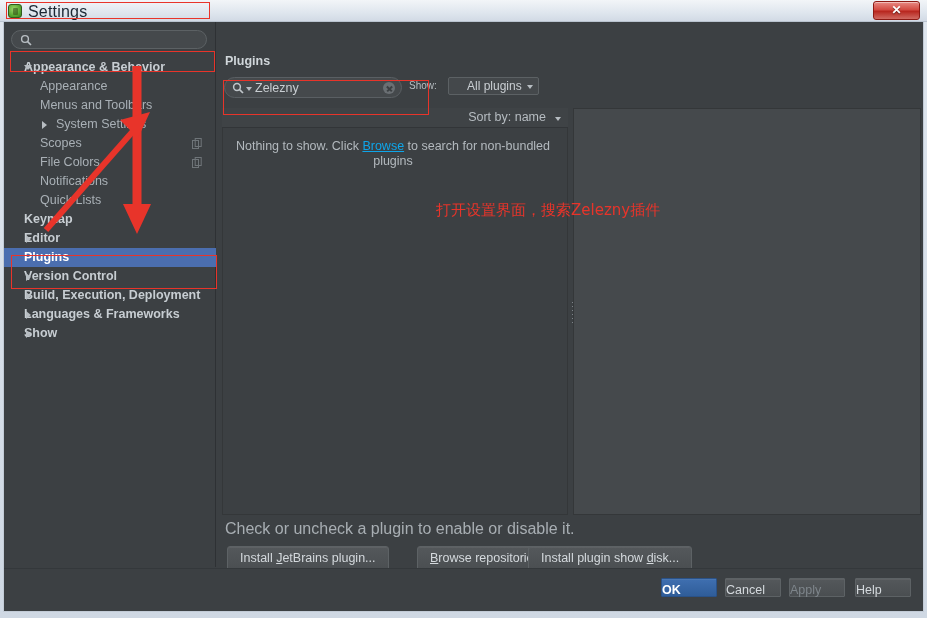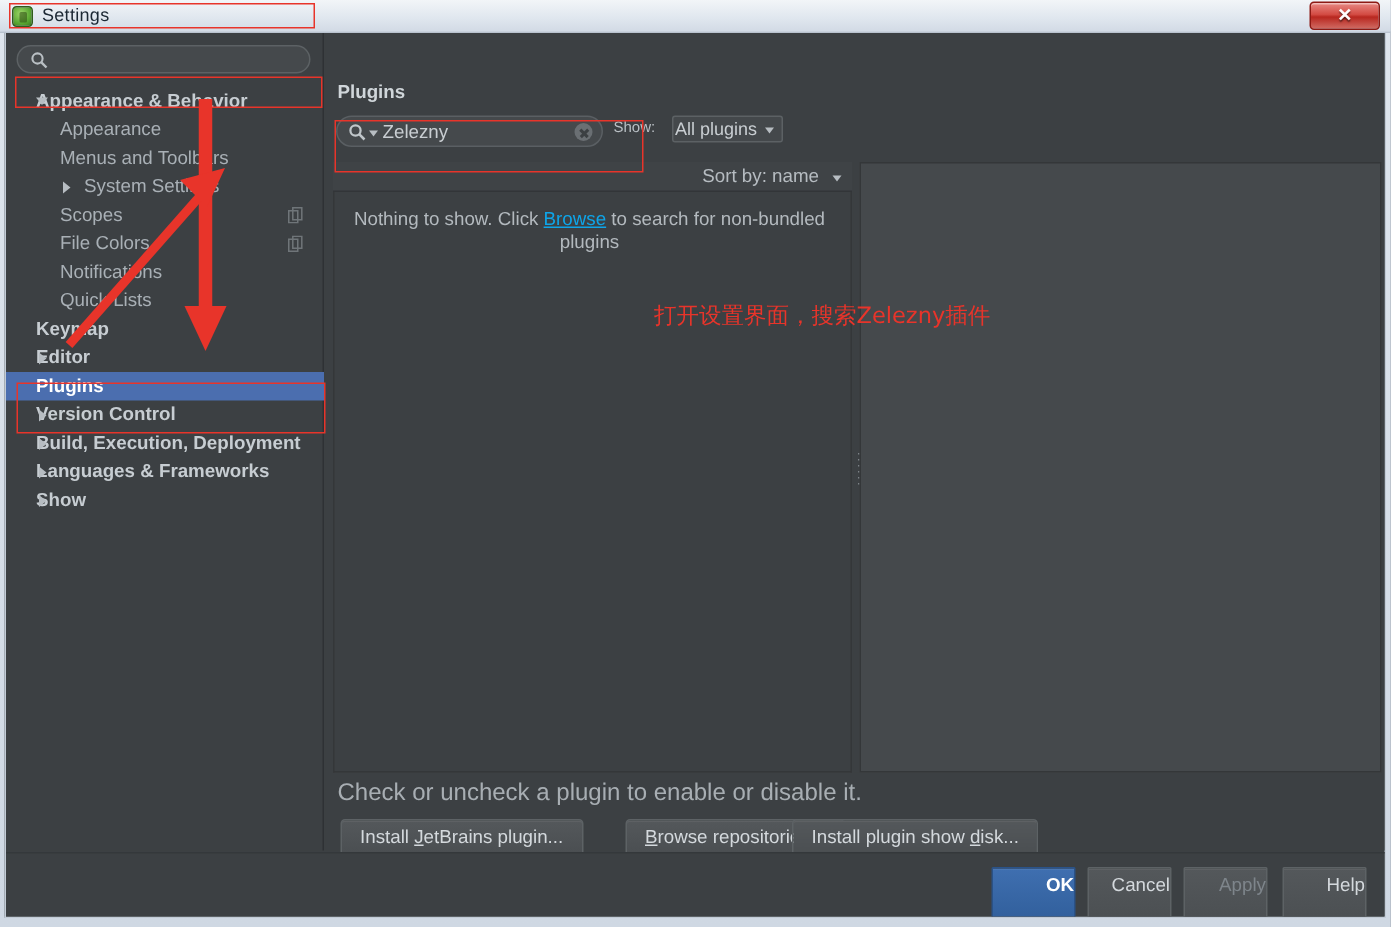--- a/index.html
+++ b/index.html
@@ -27,21 +27,21 @@
     background: radial-gradient(circle at 40% 35%, #9ed66a 0%, #5aa832 60%, #3c7a22 100%);
     border: 1px solid #2f5c1c;
   }
   #title-icon:after {
     content: ""; position: absolute; left: 4px; top: 3px;
     width: 5px; height: 7px; border-radius: 1px;
     background: #2d4a13; opacity: .55;
   }
   #title-text {
     position: absolute; left: 28px; top: 3px;
-    font-size: 12px; color: #1b2733; font-weight: normal;
+    font-size: 16px; color: #1b2733; font-weight: normal;
     letter-spacing: .2px;
   }
   #btn-close {
     position: absolute; right: 7px; top: 1px; width: 47px; height: 19px;
     border-radius: 3px;
     background: linear-gradient(180deg,#e88a84 0%,#d34b43 45%,#b8271f 55%,#d06a62 100%);
     border: 1px solid #8d1a14;
     box-shadow: inset 0 1px 0 rgba(255,255,255,.45);
   }
   #btn-close .x {
@@ -142,21 +142,21 @@
   }
   #plugin-search .clear:before { transform: rotate(45deg); }
   #plugin-search .clear:after  { transform: rotate(-45deg); }
 
   #show-label {
     position: absolute; left: 192px; top: 58px;
     font-size: 10px; color: #b9bfc4;
   }
   #show-combo {
     position: absolute; left: 231px; top: 55px; height: 18px;
-    padding: 0 16px 0 1px;
+    padding: 0 16px 0 18px;
     border: 1px solid #5c6164; border-radius: 2px;
     background: #44484b; color: #c9ced2; font-size: 12px; line-height: 17px;
   }
   #show-combo .cv { position: absolute; right: 5px; top: 7px; width: 0; height: 0;
     border-top: 4px solid #b7bdc2; border-left: 3.5px solid transparent; border-right: 3.5px solid transparent; }
 
   #list-header {
     position: absolute; left: 5px; top: 86px; width: 346px; height: 20px;
     background: #3f4346; border-bottom: 1px solid #323538;
   }
@@ -210,23 +210,23 @@
   #btn-jetbrains { left: 10px; top: 524px; }
   #btn-browse-repo { left: 200px; top: 524px; }
   #btn-from-disk { left: 311px; top: 524px; }
 
   
   #bottombar {
     position: absolute; left: 0; top: 546px; width: 921px; height: 44px;
     background: #3c4043; border-top: 1px solid #34383b;
   }
   .dlgbtn {
-    position: absolute; top: 9px; height: 41px; width: 56px;
+    position: absolute; top: 9px; height: 19px; width: 56px;
     border-radius: 1px; font-size: 12.5px; line-height: 23px;
-    text-align: right;
+    text-align: left;
     background: linear-gradient(180deg,#54585b 0%, #4a4e51 100%);
     border: 1px solid #5d6265; color: #d4d9dd;
     box-shadow: inset 0 1px 0 rgba(255,255,255,.06);
   }
   #dlg-ok {
     left: 657px; width: 56px;
     background: linear-gradient(180deg,#3f6fb0 0%, #2f5d99 100%);
     border: 1px solid #2a5288; color: #ffffff; font-weight: bold;
   }
   #dlg-cancel { left: 721px; }

